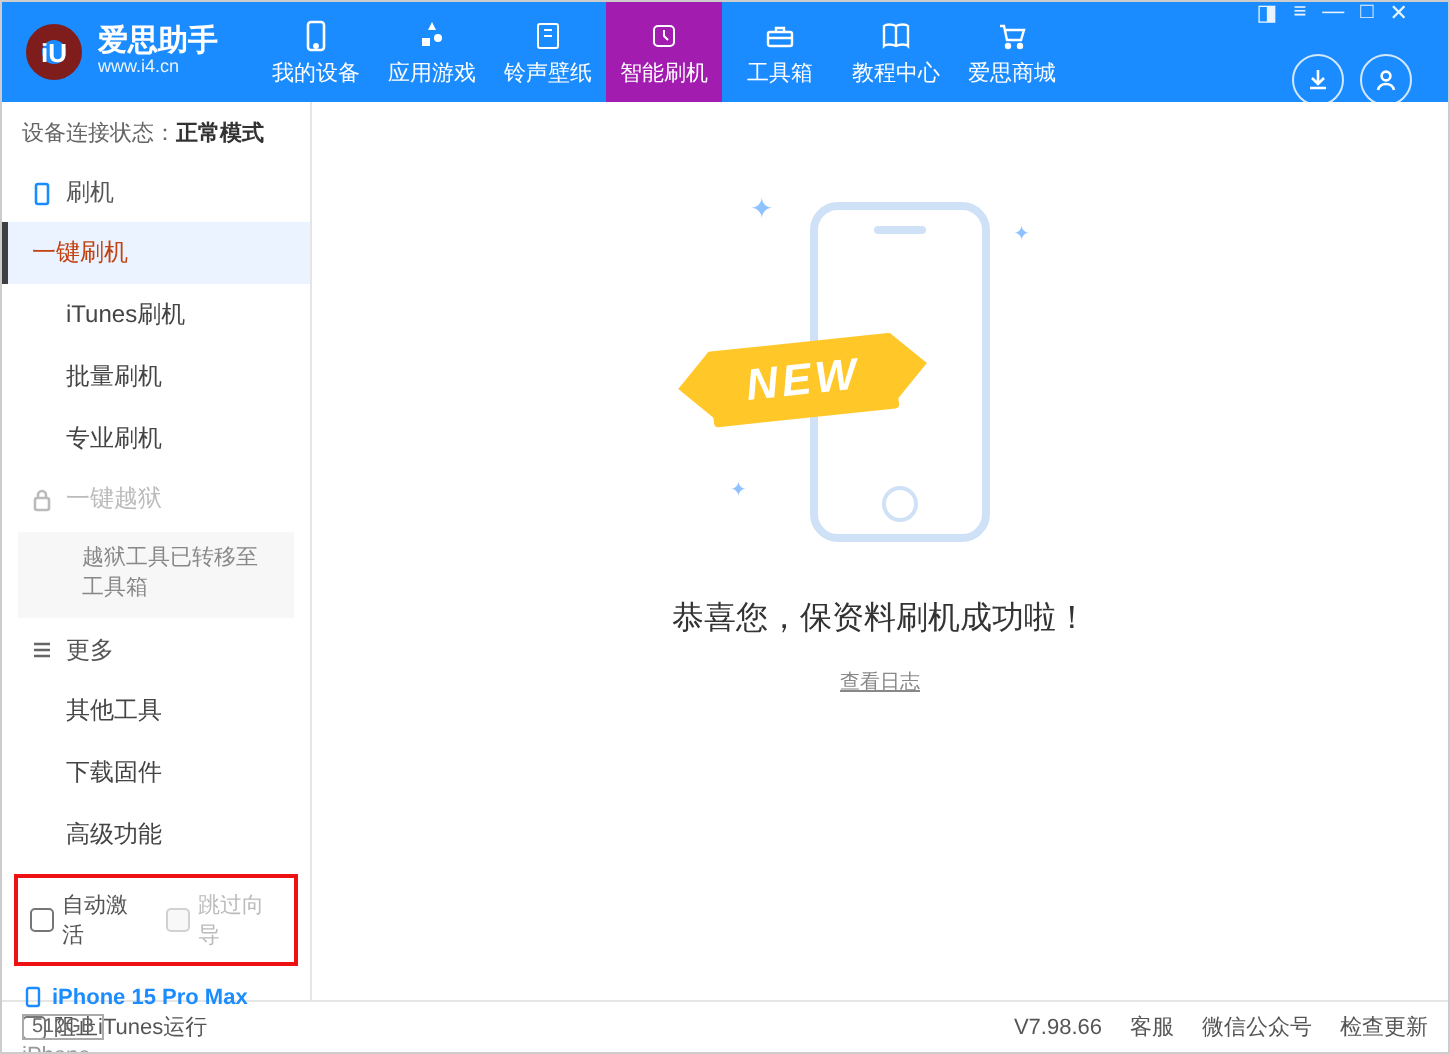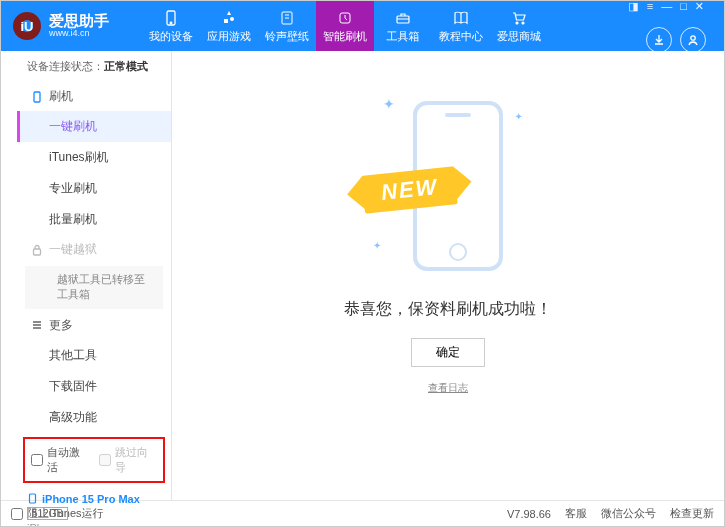--- a/index.html
+++ b/index.html
@@ -4,39 +4,39 @@
 <style>
 * { margin: 0; padding: 0; box-sizing: border-box; font-family: "Microsoft YaHei", sans-serif; }
 body { width: 725px; height: 527px; overflow: hidden; background: #fff; border: 1px solid #ccc; }
 
 .titlebar { height: 50px; background: #1b8cff; display: flex; align-items: center; padding: 0 12px; color: #fff; }
 .logo-wrap { display: flex; align-items: center; gap: 8px; }
 .logo-circle { width: 28px; height: 28px; border: 8px solid #7f1d1d; border-radius: 50%; display: flex; align-items: center; justify-content: center; font-weight: bold; font-size: 13px; }
 .logo-text { display: flex; flex-direction: column; line-height: 1.1; }
 .logo-title { font-size: 15px; font-weight: bold; font-family: Liberation Serif, serif; }
 .logo-url { font-size: 9px; opacity: .9; }
-.nav { display: flex; margin-left: 33px; height: 100%; }
+.nav { display: flex; margin-left: 20px; height: 100%; }
 .nav-item { width: 58px; display: flex; flex-direction: column; align-items: center; justify-content: center; gap: 2px; font-size: 11px; cursor: pointer; }
 .nav-item.active { background: #a21caf; }
 .nav-icon { width: 18px; height: 18px; display: flex; align-items: center; justify-content: center; }
 .title-right { margin-left: auto; display: flex; align-items: center; gap: 6px; }
 .win-btns { display: flex; gap: 8px; font-size: 11px; margin-bottom: 12px; margin-right: 2px;}
 .win-btn { cursor: pointer; opacity: .9; }
 .circle-btn { width: 26px; height: 26px; border: 1.5px solid rgba(255,255,255,.8); border-radius: 50%; display: flex; align-items: center; justify-content: center; cursor: pointer; }
 .title-btns-col { display:flex; flex-direction:column; align-items:flex-end; gap:2px; margin-right:6px;}
 
 .win-btns { align-self: flex-start; }
 
-.body { display: flex; height: calc(100% - 50px - 26px); margin-left: 16px; }
+.body { display: flex; height: calc(100% - 50px - 26px); }
 .sidebar { width: 155px; border-right: 1px solid #e5e5e5; display: flex; flex-direction: column; font-size: 12px; color: #333; position: relative; }
 .status-row { padding: 8px 10px; color: #666; font-size: 11px; }
 .status-row b { color: #333; }
 .side-section { padding: 6px 14px; display: flex; align-items: center; gap: 6px; color: #555; }
 .side-item { padding: 7px 10px 7px 32px; cursor: pointer; color: #444; }
-.side-item.active { background: #eaf3ff; color: #8b5cf6; border-left: 3px solid #d946ef; padding-left: 29px; }
+.side-item.active { background: #eaf3ff; color: #c2410c; border-left: 3px solid #404040; padding-left: 12px; }
 .side-block { padding: 6px 10px 6px 32px; color: #888; font-size: 11px; line-height: 1.4; background: #f7f7f7; margin: 2px 8px; cursor: pointer;}
 .red-box { border: 2px solid #e11; margin: 4px 6px; padding: 6px 6px; display: flex; gap: 10px; align-items: center; }
 .chk { display: flex; align-items: center; gap: 4px; font-size: 11px; color: #555; }
 .chk.disabled { color: #bbb; }
 .chk input { width: 12px; height: 12px; }
 .device-box { padding: 6px 10px; font-size: 11px; }
 .device-name { color: #1b8cff; font-weight: bold; }
 .device-storage { display: inline-block; border: 1px solid #aaa; padding: 0 4px; font-size: 10px; color: #666; margin-top: 2px; }
 .device-type { color: #999; margin-top: 2px; }
 
@@ -171,22 +171,22 @@
     <div class="side-section">
       <span>
           <svg width="12" height="12" viewBox="0 0 12 12" fill="none" stroke="#1b8cff" stroke-width="1.3">
             <rect x="3" y="1" width="6" height="10" rx="1"></rect>
           </svg>
         </span>
       <span>刷机</span>
     </div>
     <div class="side-item active">一键刷机</div>
     <div class="side-item">iTunes刷机</div>
+    <div class="side-item">批量刷机</div>
     <div class="side-item">专业刷机</div>
-    <div class="side-item">批量刷机</div>
 
     <div class="side-section" style="color:#bbb;">
       <span>
           <svg width="12" height="12" viewBox="0 0 12 12" fill="none" stroke="#bbb" stroke-width="1.3">
             <rect x="2.5" y="5" width="7" height="6" rx="1"></rect>
             <path d="M4 5V3.5a2 2 0 014 0V5"></path>
           </svg>
         </span>
       <span>一键越狱</span>
     </div>
@@ -231,21 +231,20 @@
 
   <div class="main">
     <div class="phone-img">
       <span class="sparkle s1">✦</span>
       <span class="sparkle s2">✦</span>
       <span class="sparkle s3">✦</span>
       <div class="phone-body"></div>
       <div class="new-ribbon">NEW</div>
     </div>
     <div class="success-text">恭喜您，保资料刷机成功啦！</div>
-    <button class="ok-btn">确定</button>
     <a class="log-link">查看日志</a>
   </div>
 </div>
 
 <div class="footer">
   <label class="chk">
     <input type="checkbox" style="">
     <span>阻止iTunes运行</span>
   </label>
   <div class="spacer"></div>

